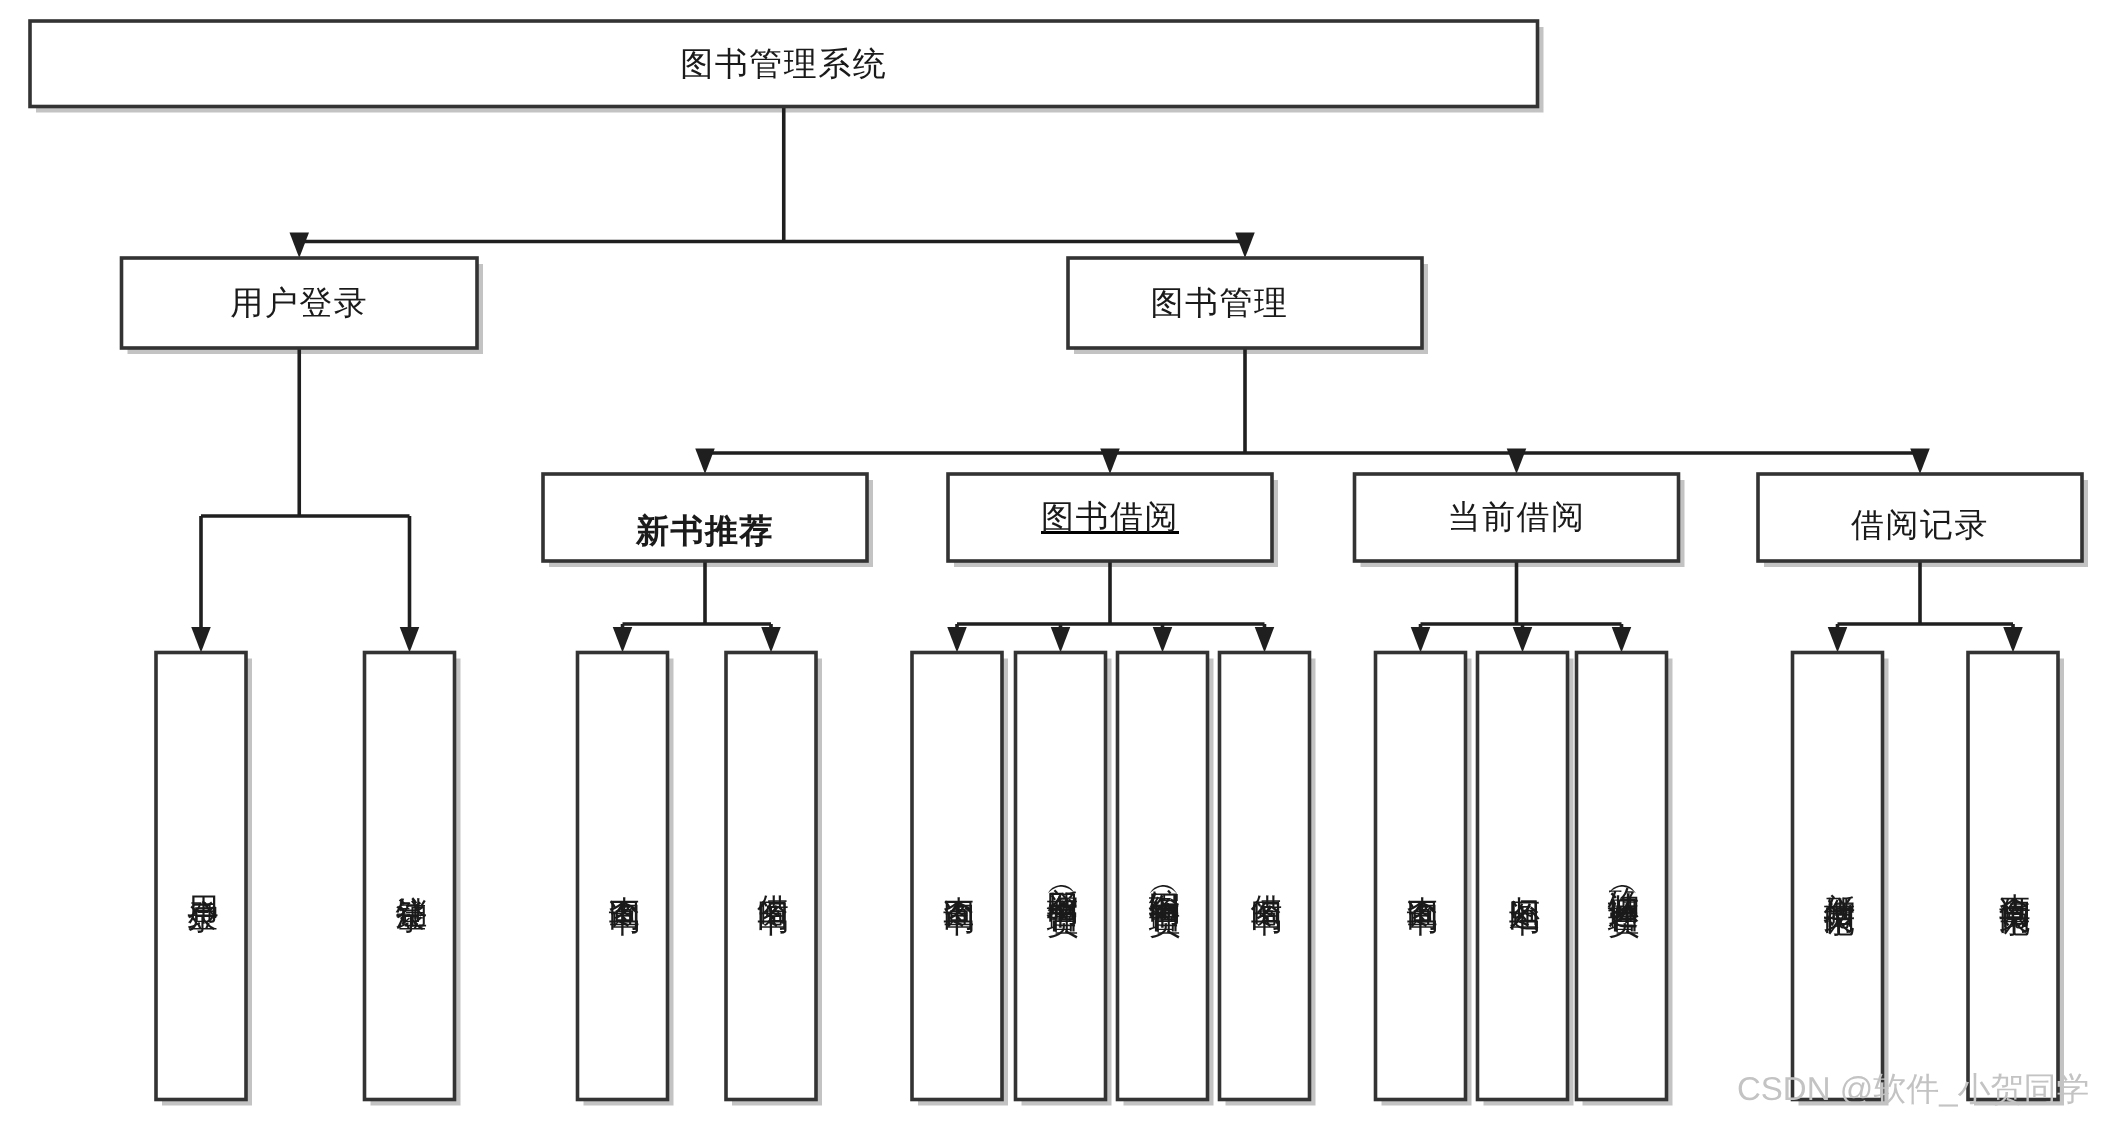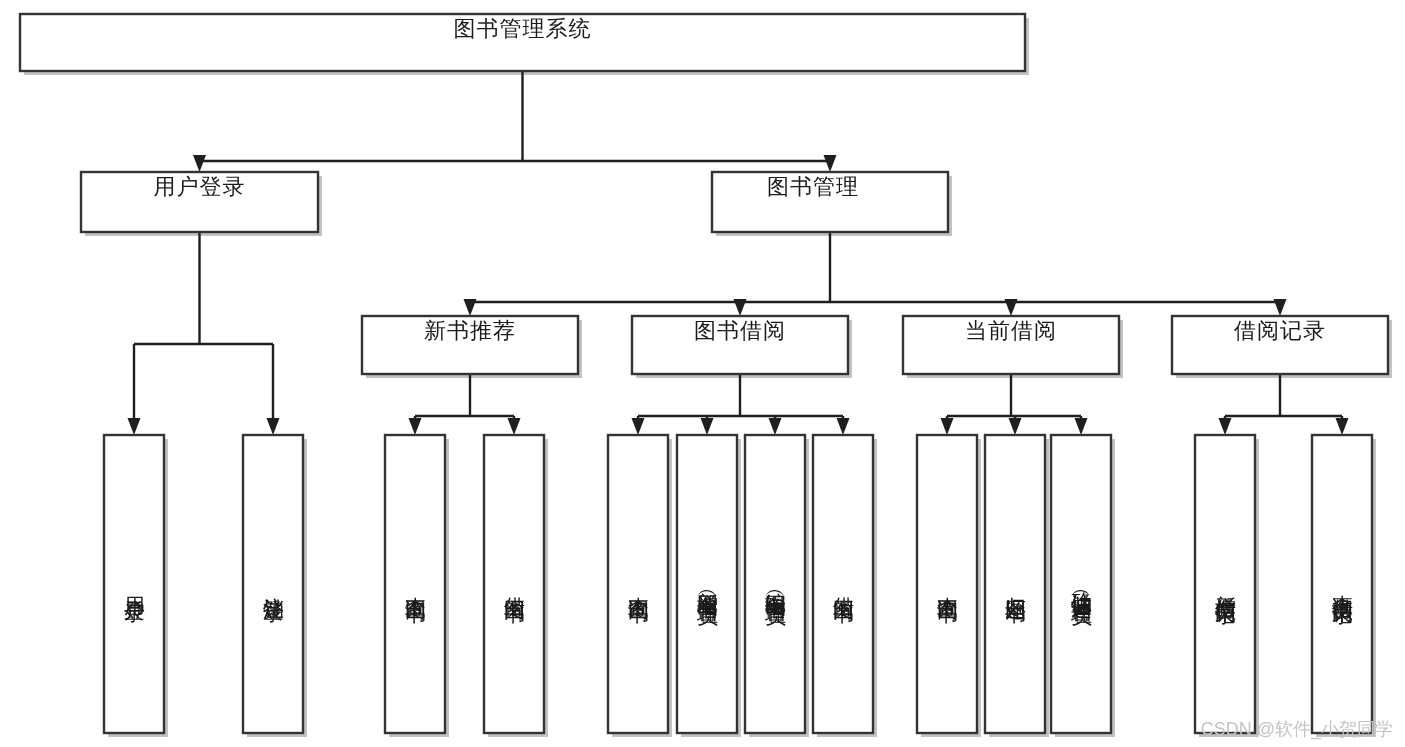--- a/index.html
+++ b/index.html
@@ -58,37 +58,37 @@
     font-family: "Liberation Sans", "DejaVu Sans", sans-serif;
     font-size: 21px;
     line-height: 1.18;
     letter-spacing: 2px;
     color: #1a1a1a;
     white-space: nowrap;
   }
   .hlabel-wrap {
     position: absolute;
     display: flex;
-    align-items: flex-start;
+    align-items: center;
     justify-content: center;
     pointer-events: none;
   }
   .hlabel-text {
     font-family: "Liberation Sans", "DejaVu Sans", sans-serif;
     font-size: 22px;
     color: #1a1a1a;
     white-space: nowrap;
     letter-spacing: 1px;
   }
   .watermark {
     position: absolute;
     right: 12px;
     bottom: 6px;
     font-family: "Liberation Sans", "DejaVu Sans", sans-serif;
-    font-size: 18px;
+    font-size: 22px;
     color: #c3c3c3;
     white-space: nowrap;
     pointer-events: none;
   }
 </style>
 </head>
 <body>
 
 <div id="diagram-root">
 
@@ -196,24 +196,24 @@
   <div id="label-layer">
       <div class="hlabel-wrap" style="left: 20px; top: 14px; width: 1005px; height: 57px;">
         <div class="hlabel-text">图书管理系统</div>
       </div>
       <div class="hlabel-wrap" style="left: 81px; top: 172px; width: 237px; height: 60px;">
         <div class="hlabel-text">用户登录</div>
       </div>
       <div class="hlabel-wrap" style="left: 712px; top: 172px; width: 202px; height: 60px;">
         <div class="hlabel-text">图书管理</div>
       </div>
-      <div class="hlabel-wrap" style="left: 362px; top: 316px; width: 216px; height: 76px;">
+      <div class="hlabel-wrap" style="left: 362px; top: 316px; width: 216px; height: 76px; font-weight: bold;">
         <div class="hlabel-text">新书推荐</div>
       </div>
-      <div class="hlabel-wrap" style="left: 632px; top: 316px; width: 216px; height: 58px;">
+      <div class="hlabel-wrap" style="left: 632px; top: 316px; width: 216px; height: 58px; text-decoration: underline;">
         <div class="hlabel-text">图书借阅</div>
       </div>
       <div class="hlabel-wrap" style="left: 903px; top: 316px; width: 216px; height: 58px; border-radius: 28px;">
         <div class="hlabel-text">当前借阅</div>
       </div>
       <div class="hlabel-wrap" style="left: 1172px; top: 316px; width: 216px; height: 68px;">
         <div class="hlabel-text">借阅记录</div>
       </div>
       <div class="vlabel-wrap" style="left: 104px; top: 435px; width: 60px; height: 298px;">
         <div class="vlabel-text">用户登录</div>

